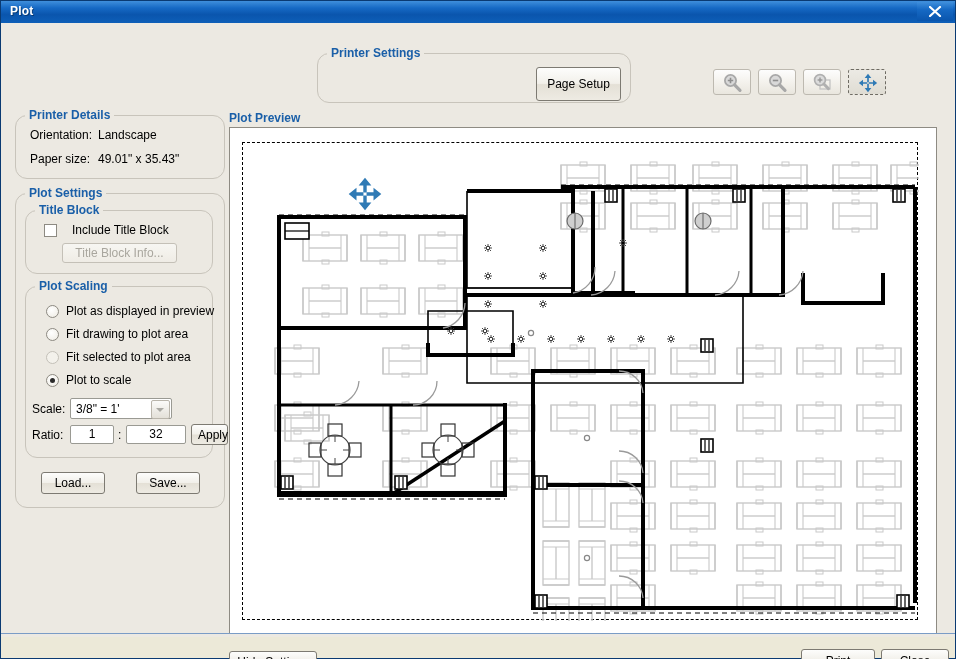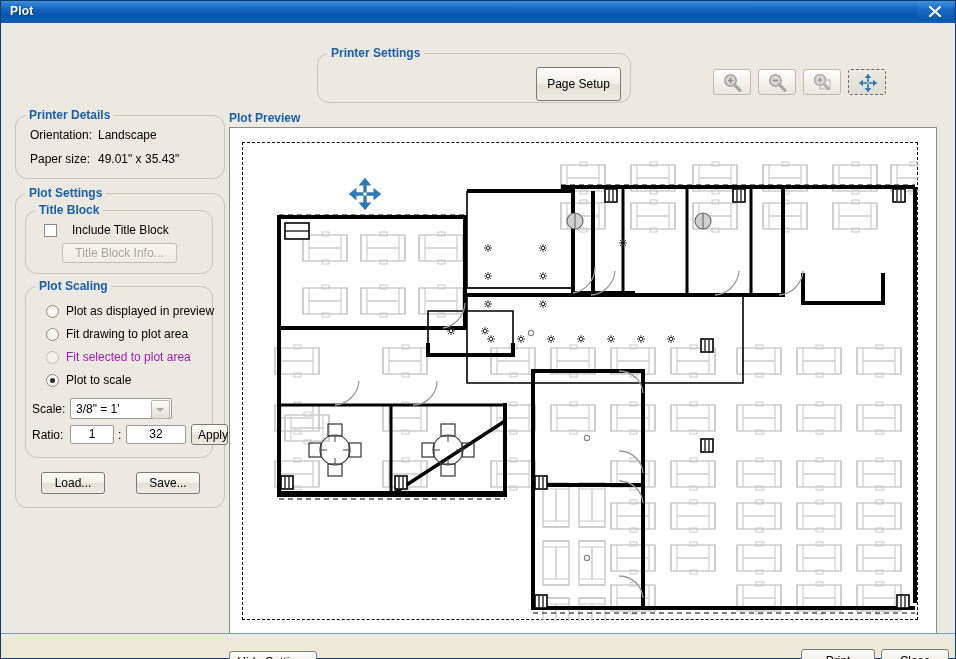--- a/index.html
+++ b/index.html
@@ -92,21 +92,21 @@
     position:absolute;width:13px;height:13px;box-sizing:border-box;border-radius:50%;
     background:radial-gradient(circle at 40% 35%,#ffffff 0%,#f3f1eb 70%,#e2dfd7 100%);
     border:1px solid #8d8a82;
   }
   .radio.checked::after{
     content:"";position:absolute;left:3px;top:3px;width:5px;height:5px;
     border-radius:50%;background:#2b2b2b;
   }
   .radio.disabled{border-color:#c3c0b8;background:#f3f1eb;}
   .lbl{position:absolute;font-size:12px;white-space:nowrap;}
-  .lbl.disabled{color:#a21caf;}
+  .lbl.disabled{color:#000000;}
   .field{
     position:absolute;box-sizing:border-box;height:19px;background:#fff;
     border:1px solid #9a9a93;border-radius:2px;font-size:12px;text-align:center;
     line-height:17px;
   }
   
   #plot-preview-group{left:228px;top:88px;width:708px;height:525px;border:none;}
   #plot-preview-group > .legend{top:0;left:0;padding:0;}
   .canvas{
     position:absolute;left:0;top:16px;width:708px;height:509px;box-sizing:border-box;

